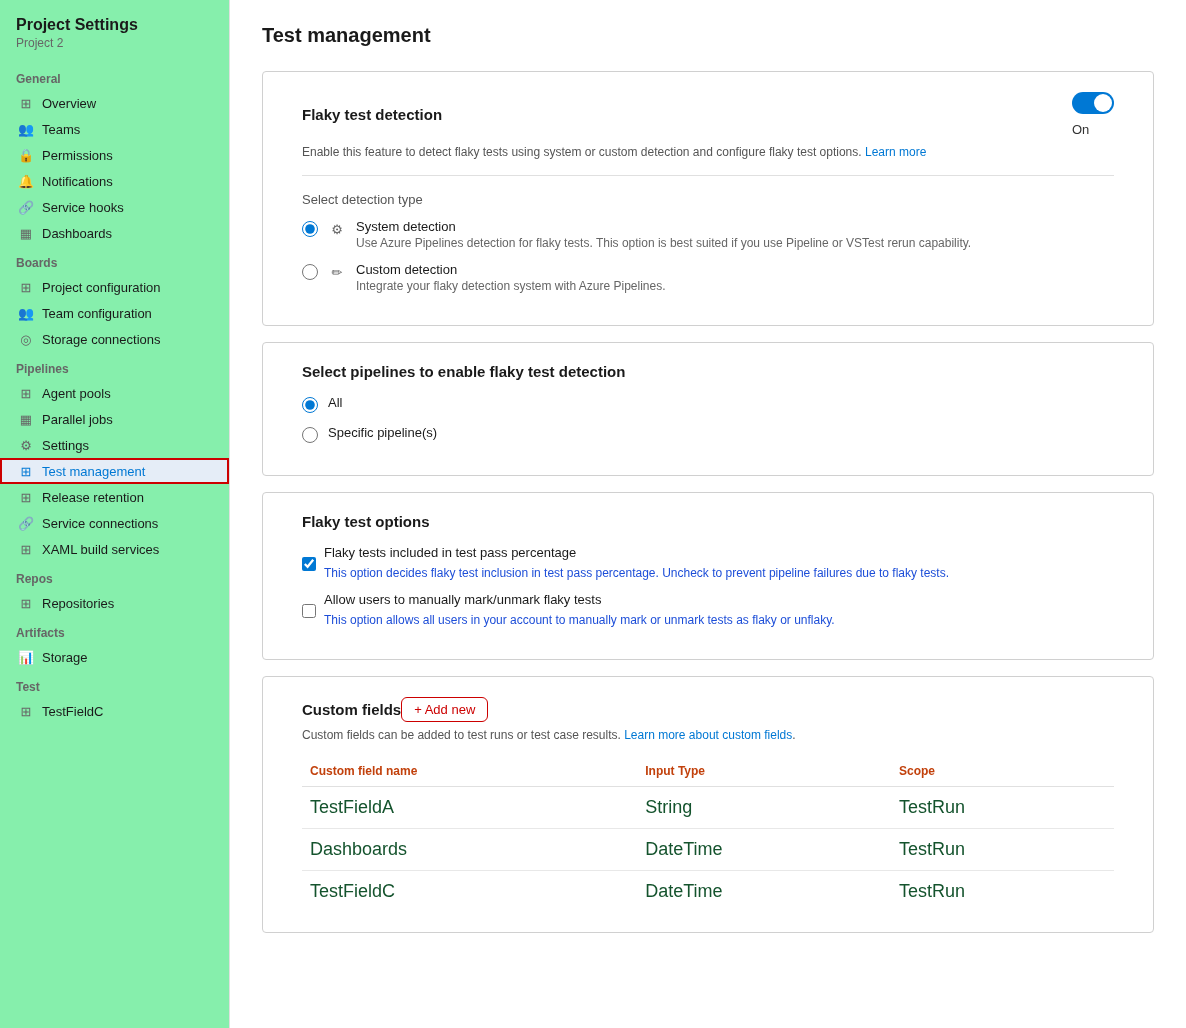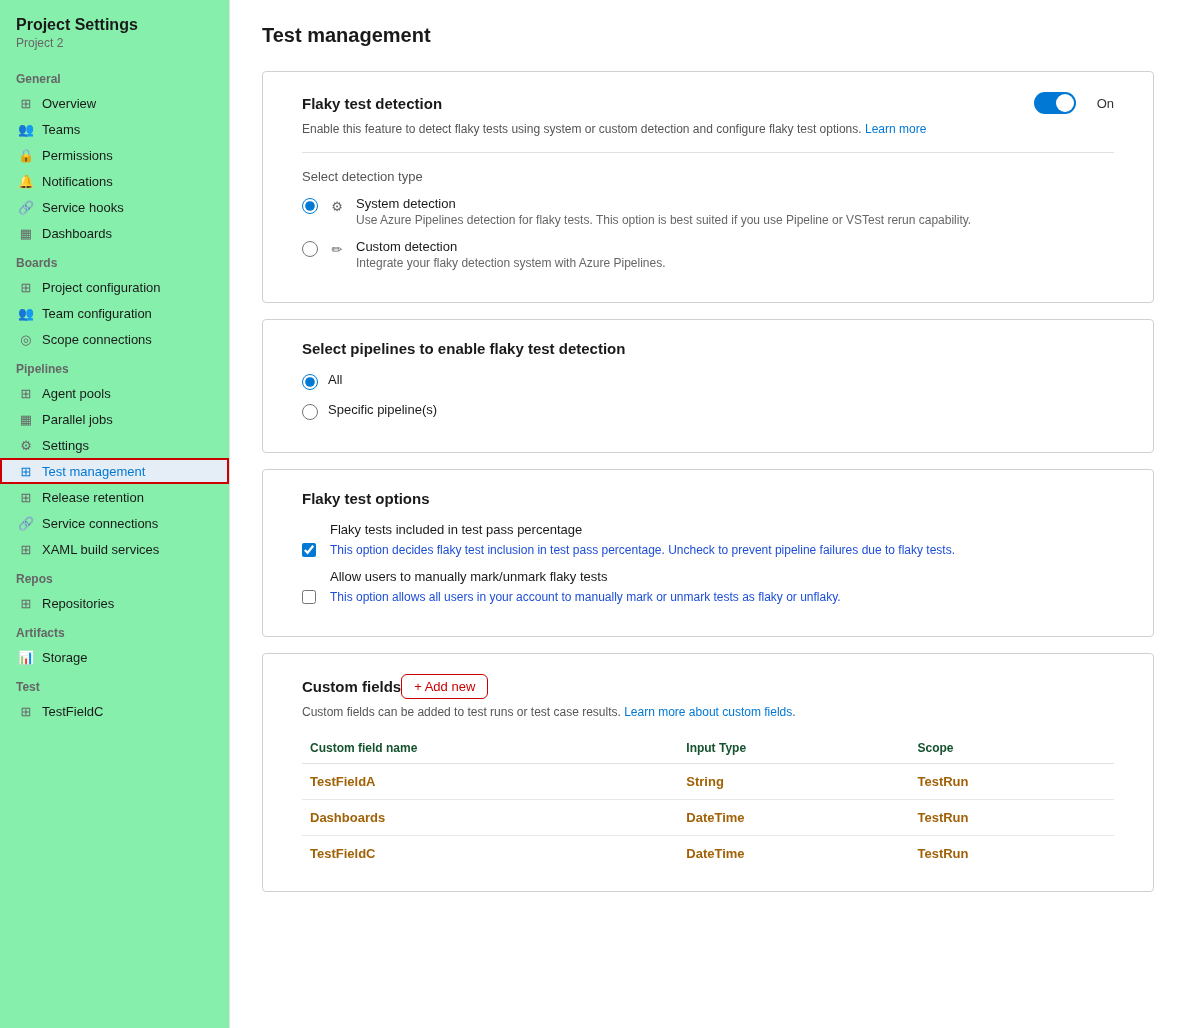--- a/index.html
+++ b/index.html
@@ -104,22 +104,23 @@
       font-size: 12px;
       color: #555;
       margin-bottom: 16px;
     }
     .card-desc a {
       color: #0078d4;
       text-decoration: none;
     }
     .toggle-container {
       display: flex;
-      align-items: center;
-      gap: 21px;
+      align-items: flex-start;
+      gap: 8px;
+      flex-direction: column;
     }
     .toggle {
       width: 42px;
       height: 22px;
       background: #0078d4;
       border-radius: 11px;
       position: relative;
       cursor: pointer;
     }
     .toggle::after {
@@ -184,22 +185,22 @@
     }
     .radio-desc {
       font-size: 12px;
       color: #666;
       margin-top: 2px;
     }
 
     
     .checkbox-option {
       display: flex;
-      align-items: flex-end;
-      gap: 14px;
+      align-items: center;
+      gap: 8px;
       margin-bottom: 12px;
     }
     .checkbox-option input[type="checkbox"] {
       margin-top: 2px;
       accent-color: #0078d4;
       width: 14px;
       height: 14px;
       flex-shrink: 0;
     }
     .checkbox-text-block {}
@@ -240,30 +241,29 @@
 
     
     .fields-table {
       width: 100%;
       border-collapse: collapse;
     }
     .fields-table th {
       text-align: left;
       font-size: 12px;
       font-weight: 600;
-      color: #14532d;
+      color: #c2410c;
       padding: 6px 8px 8px;
       border-bottom: 1px solid #e0e0e0;
     }
     .fields-table td {
       padding: 10px 8px;
       border-bottom: 1px solid #e8e8e8;
-      font-size: 13px;
-      color: #a16207;
-      font-weight: bold;
+      font-size: 18px;
+      color: #14532d;
     }
     .fields-table tr:last-child td {
       border-bottom: none;
     }
   </style>
 </head>
 <body>
 
 <div class="sidebar">
   <div class="sidebar-title">Project Settings</div>
@@ -297,21 +297,21 @@
     <div class="sidebar-item">
       <span class="sidebar-icon">⊞</span>
       <span>Project configuration</span>
     </div>
     <div class="sidebar-item">
       <span class="sidebar-icon">👥</span>
       <span>Team configuration</span>
     </div>
     <div class="sidebar-item">
       <span class="sidebar-icon">◎</span>
-      <span>Scope connections</span>
+      <span>Storage connections</span>
     </div>
     <div class="sidebar-section-label">Pipelines</div>
     <div class="sidebar-item">
       <span class="sidebar-icon">⊞</span>
       <span>Agent pools</span>
     </div>
     <div class="sidebar-item">
       <span class="sidebar-icon">▦</span>
       <span>Parallel jobs</span>
     </div>

